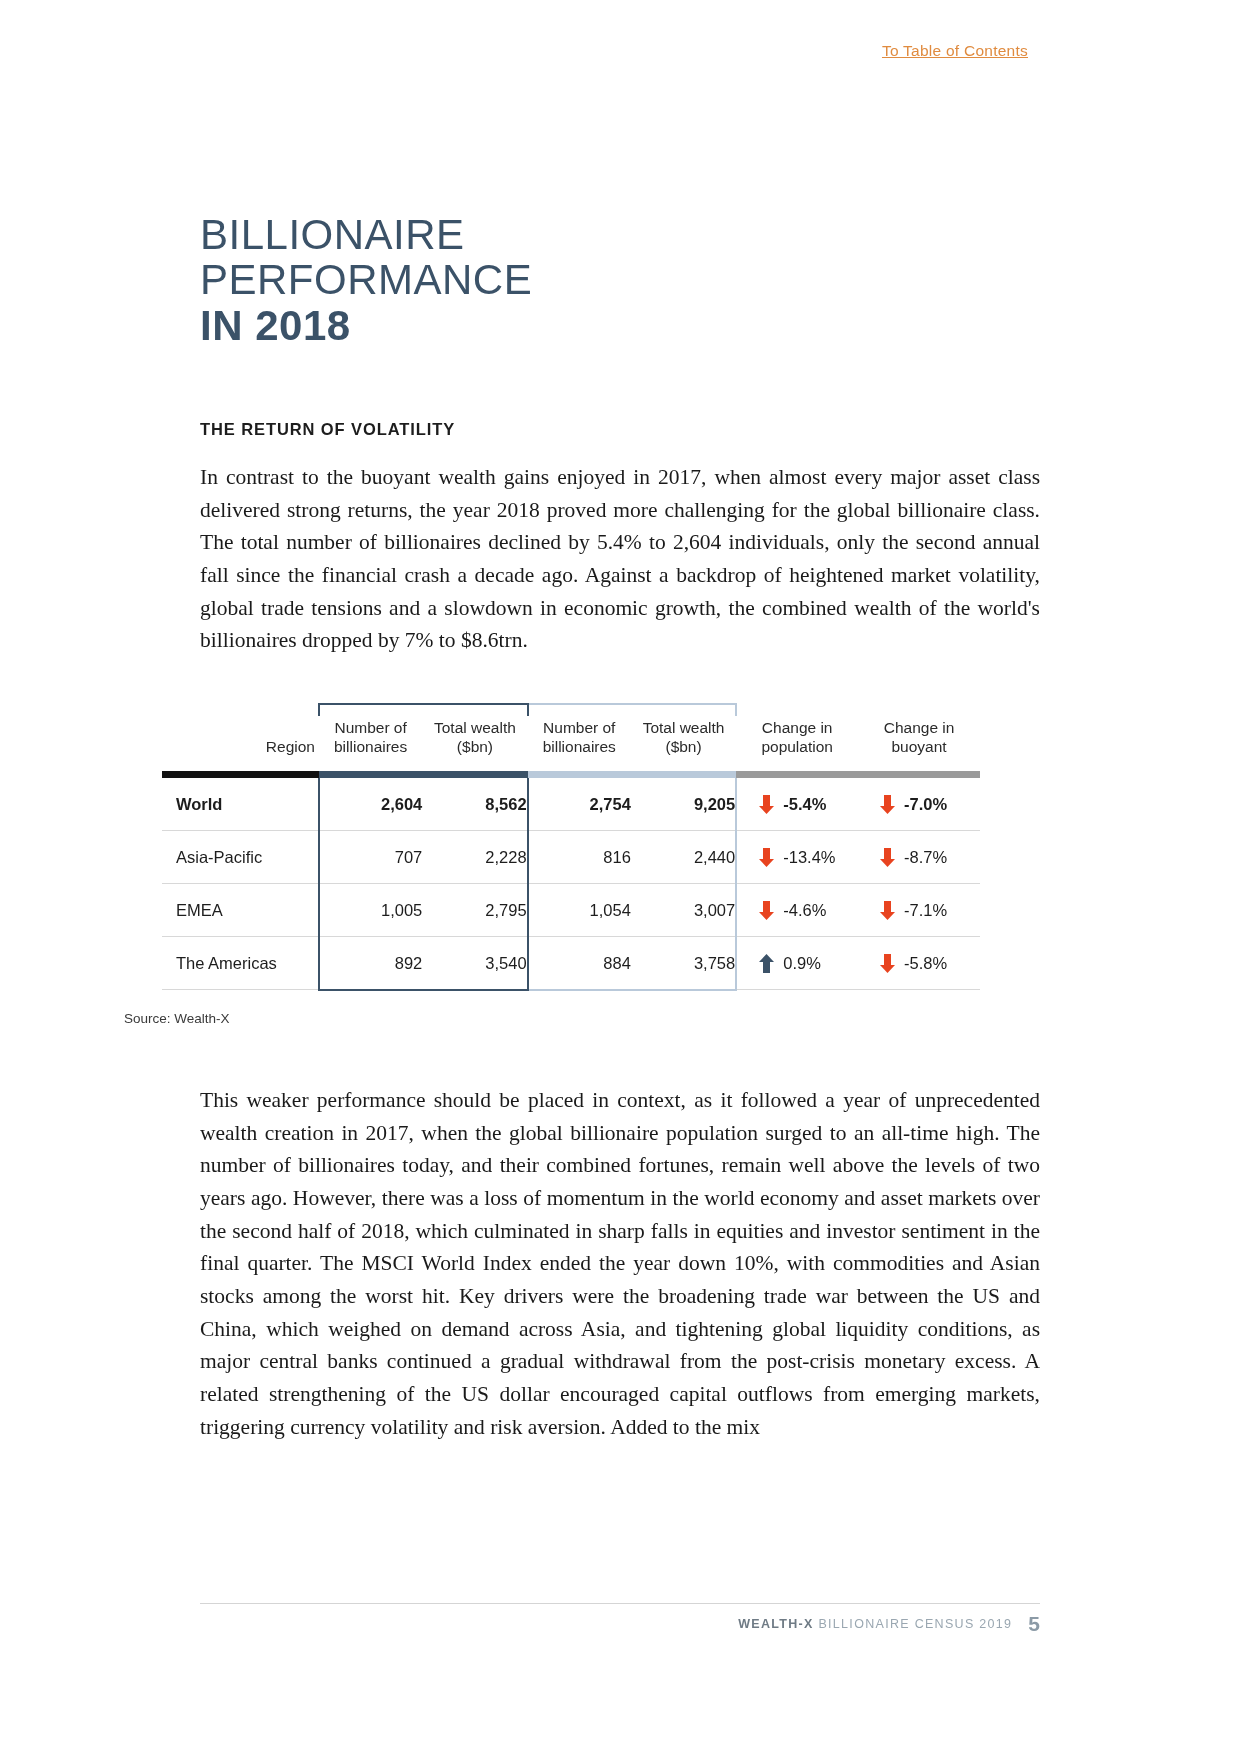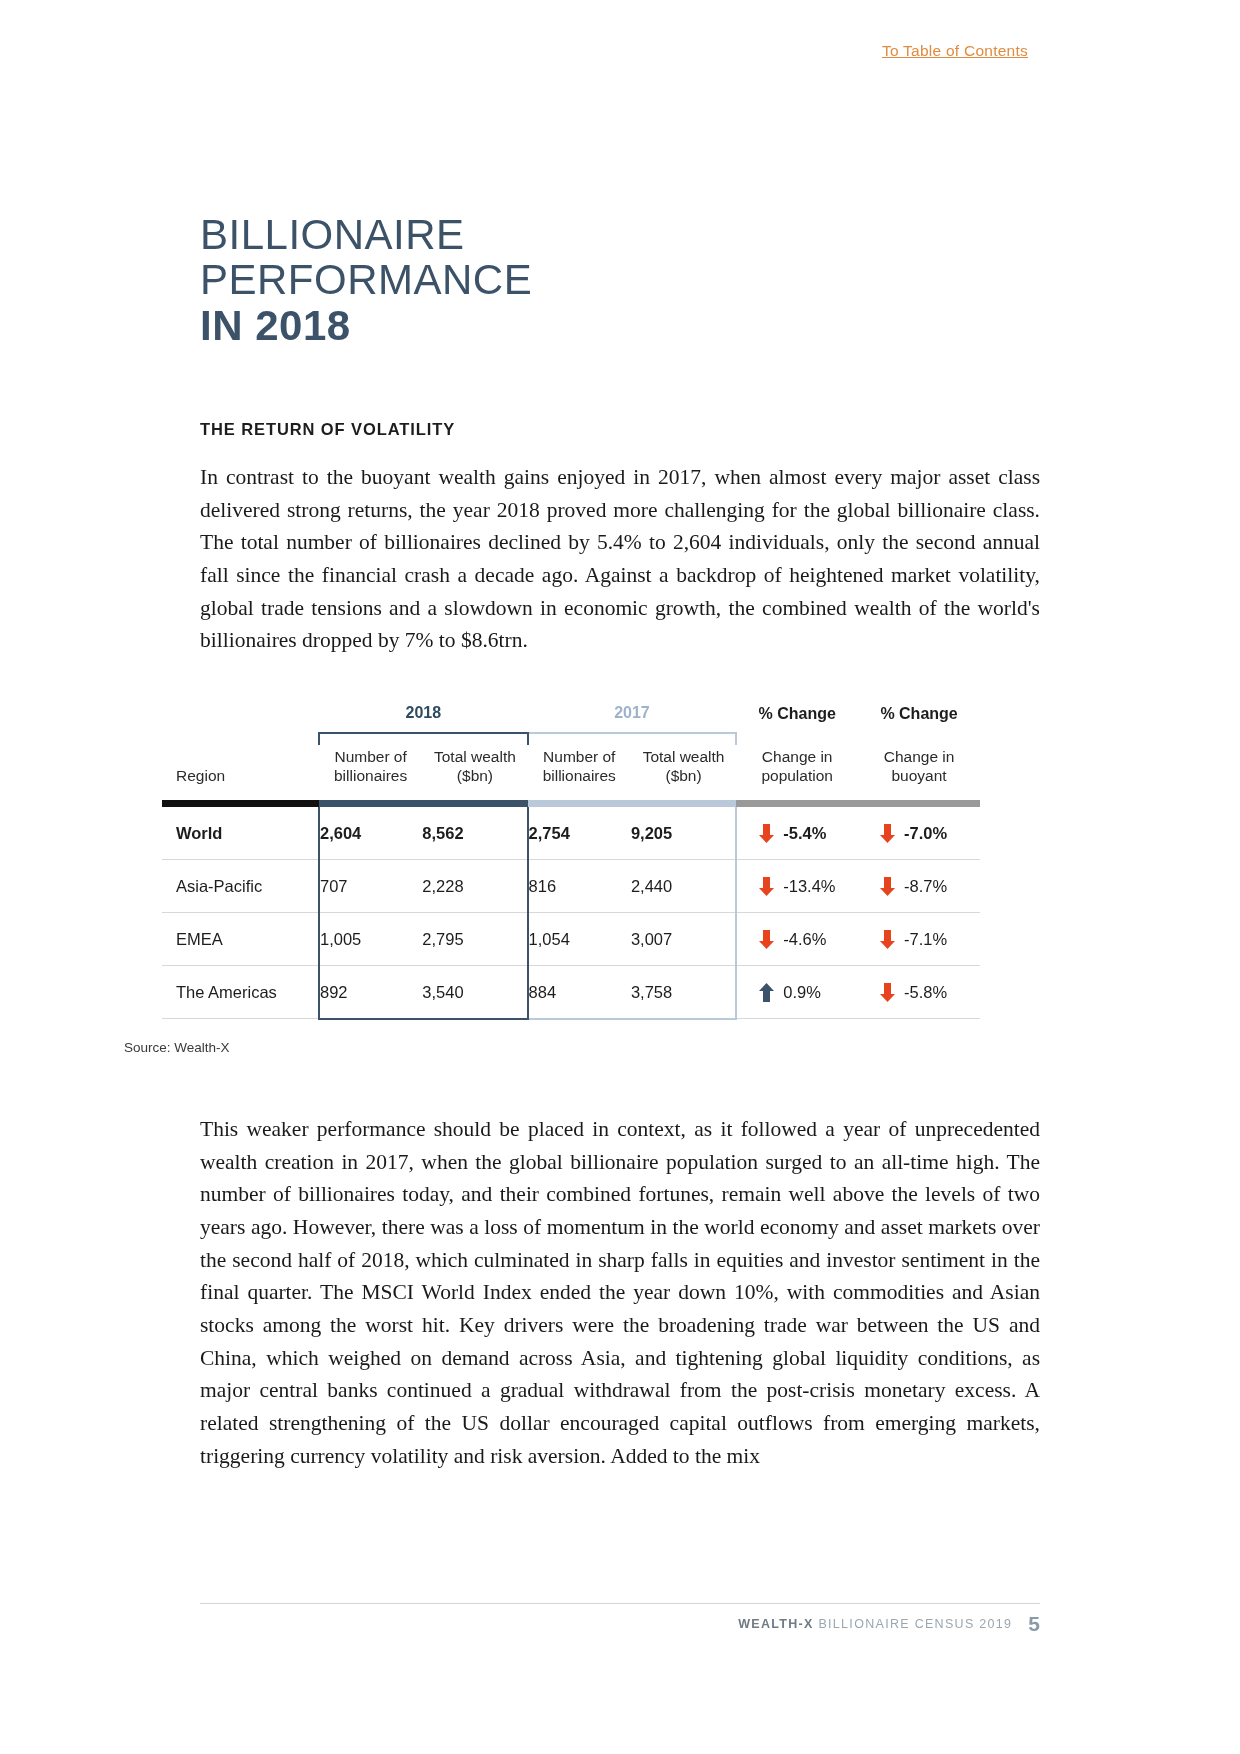--- a/index.html
+++ b/index.html
@@ -118,34 +118,34 @@
   
   .sub {
     font-size: 15.5px;
     font-weight: 400;
     color: #2b2b2b;
     text-align: center;
     padding: 2px 4px 14px 4px;
     vertical-align: top;
     line-height: 1.25;
   }
-  .sub.left { text-align: left; padding-left: 14px; vertical-align: bottom; }
+  .sub.left { text-align: right; padding-left: 14px; vertical-align: bottom; }
 
   
   .rule-row td { height: 7px; padding: 0; }
   .rule-region { background: #111111; }
   .rule-2018   { background: #3b5268; }
   .rule-2017   { background: #b9c9da; }
   .rule-pct    { background: #9a9a9a; }
 
   
   .census td.cell {
     font-size: 16.5px;
     color: #1d1d1d;
-    text-align: left;
+    text-align: right;
     height: 53px;
     border-bottom: 1px solid #d8d8d8;
     white-space: nowrap;
   }
   .census td.cell.region {
     text-align: left;
     padding-left: 14px;
     margin-top: 8px;
   }
   .census tr.world td.cell { font-weight: 700; }
@@ -240,27 +240,20 @@
         <colgroup>
           <col class="c-region">
             <col class="c-num">
             <col class="c-wealth">
           <col class="c-num">
             <col class="c-wealth">
           <col class="c-pct">
             <col class="c-pct">
         </colgroup>
         <thead>
-          <tr>
-            <td></td>
-            <td class="grp grp-2018" colspan="2">2018</td>
-            <td class="grp grp-2017" colspan="2">2017</td>
-            <td class="grp grp-pct">% Change</td>
-            <td class="grp grp-pct">% Change</td>
-          </tr>
           <tr class="bracket-row">
             <td></td>
             <td class="bracket-2018" colspan="2"></td>
             <td class="bracket-2017" colspan="2"></td>
             <td></td>
             <td></td>
           </tr>
           <tr>
             <td class="sub left">Region</td>
             <td class="sub">Number of billionaires</td>

